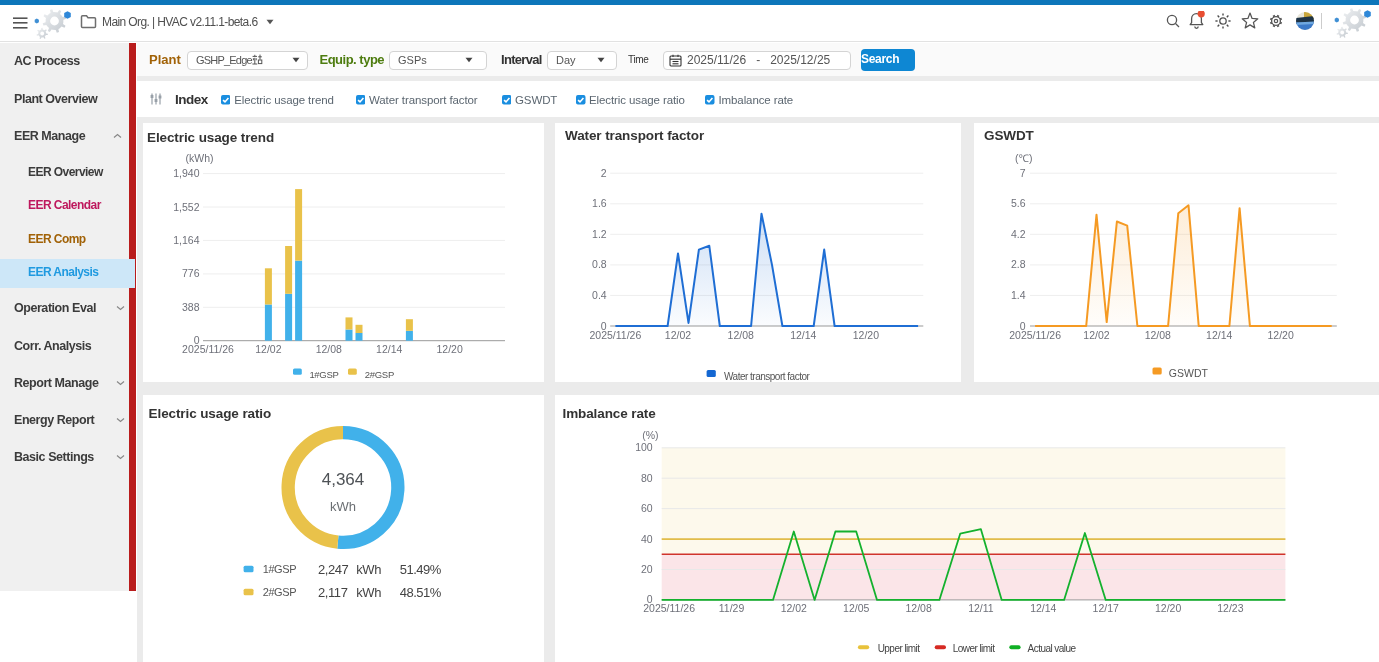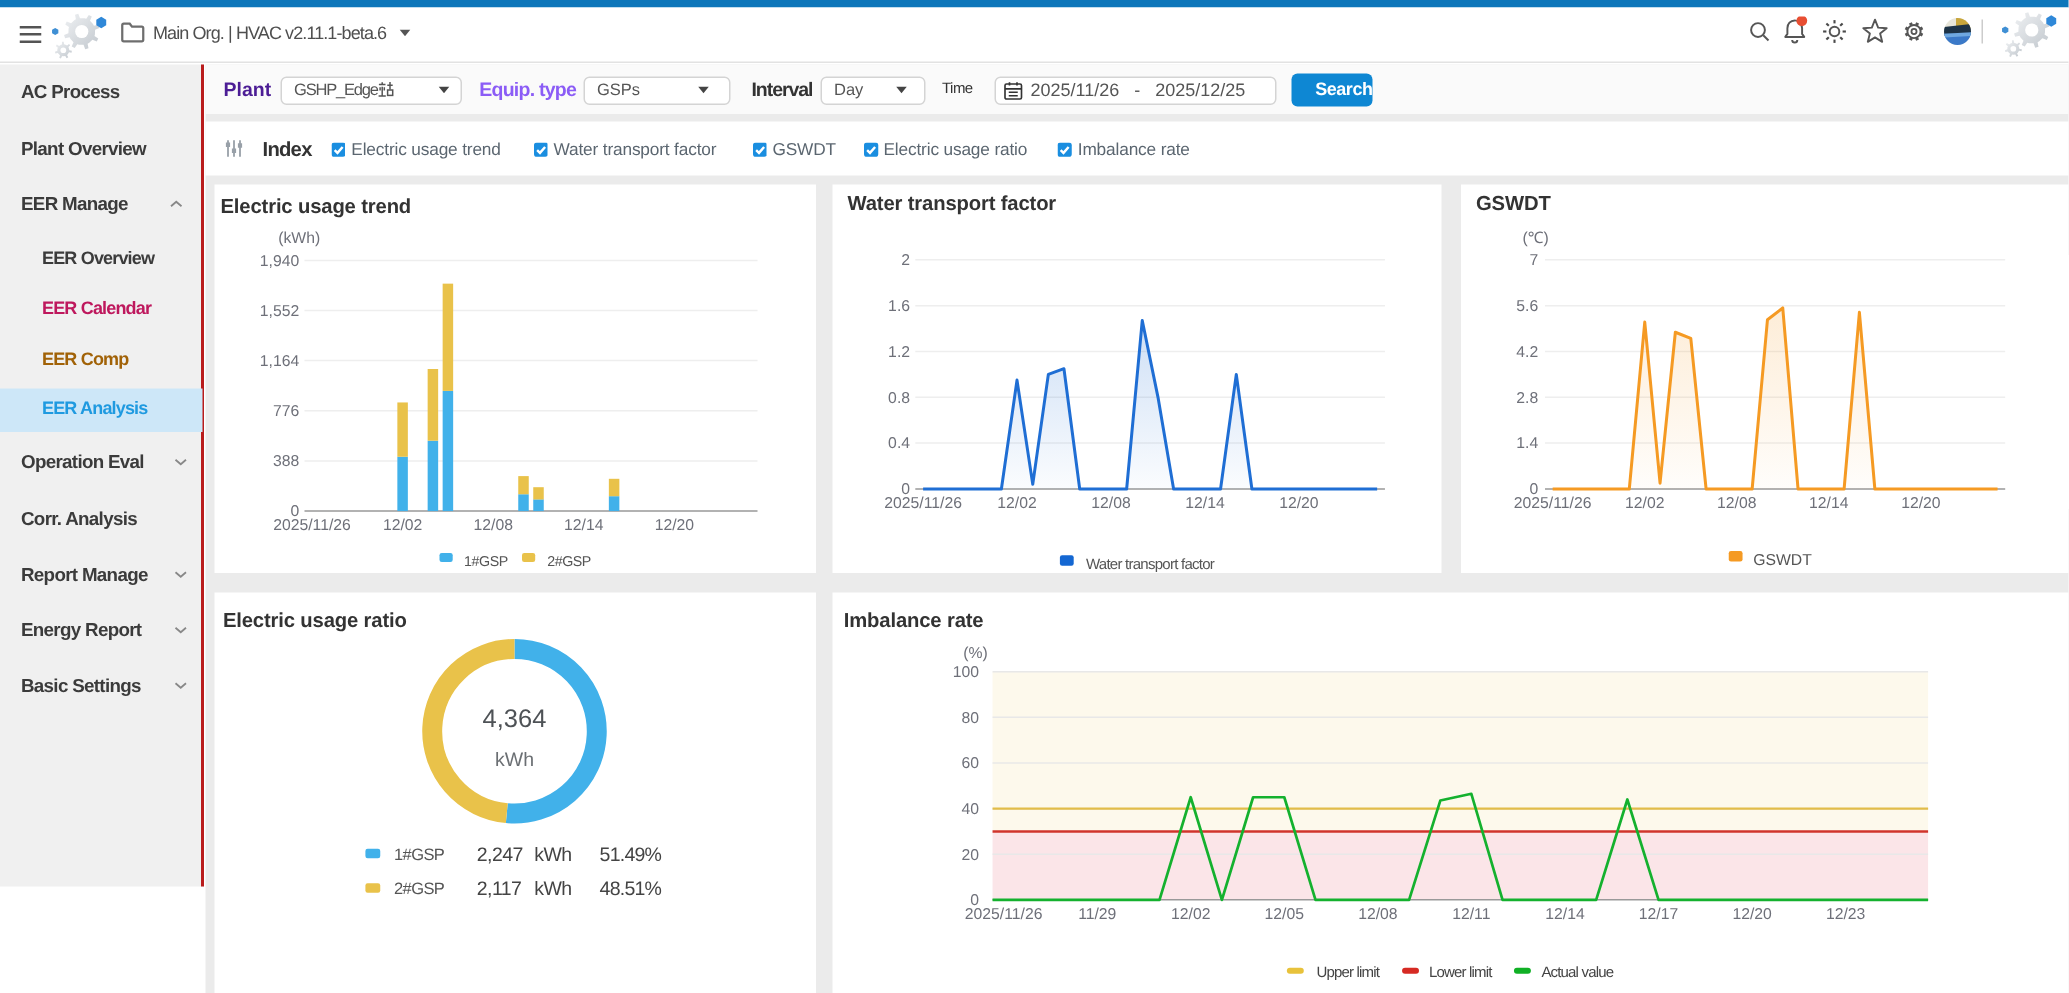--- a/index.html
+++ b/index.html
@@ -95,21 +95,21 @@
         <stop offset="1" stop-color="#c2c8ce"></stop>
       </linearGradient>
     </defs>
 <path d="M22.3,8.2 L23.5,8.5 L25.2,6.0 L27.2,7.0 L26.0,9.9 L28.0,12.0 L28.0,12.0 L28.6,13.1 L31.6,12.5 L32.3,14.7 L29.4,15.8 L29.3,18.7 L29.3,18.8 L29.0,20.0 L31.5,21.7 L30.5,23.7 L27.6,22.5 L25.5,24.5 L25.5,24.5 L24.4,25.1 L25.0,28.1 L22.8,28.8 L21.7,25.9 L18.8,25.8 L18.7,25.8 L17.5,25.5 L15.8,28.0 L13.8,27.0 L15.0,24.1 L13.0,22.0 L13.0,22.0 L12.4,20.9 L9.4,21.5 L8.7,19.3 L11.6,18.2 L11.7,15.3 L11.7,15.2 L12.0,14.0 L9.5,12.3 L10.5,10.3 L13.4,11.5 L15.5,9.5 L15.5,9.5 L16.6,8.9 L16.0,5.9 L18.2,5.2 L19.3,8.1 L22.2,8.2 Z" fill="url(#ggb)"></path>
     <circle cx="20.5" cy="17" r="4.4" fill="#fff"></circle>
 <path d="M10.1,26.0 L10.7,26.3 L12.0,25.3 L12.8,26.2 L11.6,27.4 L12.1,28.8 L12.1,28.8 L12.2,29.5 L13.9,29.8 L13.7,31.1 L12.0,30.9 L11.2,32.1 L11.2,32.2 L10.7,32.6 L11.5,34.2 L10.4,34.8 L9.5,33.3 L8.0,33.5 L8.0,33.5 L7.4,33.4 L6.6,35.0 L5.5,34.5 L6.0,32.9 L5.0,31.9 L4.9,31.8 L4.6,31.3 L2.9,31.7 L2.6,30.5 L4.2,29.9 L4.3,28.4 L4.4,28.4 L4.6,27.8 L3.2,26.7 L3.9,25.7 L5.4,26.6 L6.6,25.8 L6.7,25.8 L7.3,25.6 L7.3,23.9 L8.5,23.8 L8.7,25.5 L10.1,26.0 Z" fill="url(#ggb)"></path>
     <circle cx="8.2" cy="29.5" r="1.9" fill="#fff"></circle>
 <polygon points="36.8,12.9 33.5,14.8 30.2,12.9 30.2,9.1 33.5,7.2 36.8,9.1" fill="#2f88d8"></polygon>
 <polygon points="4.9,18.2 2.8,19.4 0.7,18.2 0.7,15.8 2.8,14.6 4.9,15.8" fill="#3f8fd4"></polygon>
 </svg>
-<div style="position:absolute;left:0;top:43px;width:136px;height:548px;background:#f0f0f0;border-right:2px solid #b91c1c">
+<div style="position:absolute;left:0;top:43px;width:136px;height:548px;background:#f0f0f0;border-right:7px solid #b91c1c">
 <div style="position:absolute;left:0;top:215.5px;width:135px;height:29.5px;background:#cde7f8"></div>
 <div class="mi" style="top:10.0px">AC Process</div>
 <div class="mi" style="top:47.5px">Plant Overview</div>
 <div class="mi" style="top:84.5px">EER Manage</div>
 <svg style="position:absolute;left:113px;top:89.5px" width="9" height="6" viewBox="0 0 9 6">
       <polyline points="1,4.5 4.5,1.5 8,4.5" fill="none" stroke="#888" stroke-width="1.2"></polyline>
     </svg>
 <div class="mi" style="top:257.0px">Operation Eval</div>
 <svg style="position:absolute;left:116px;top:262.0px" width="9" height="6" viewBox="0 0 9 6">
       <polyline points="1,1.5 4.5,4.5 8,1.5" fill="none" stroke="#888" stroke-width="1.2"></polyline>
@@ -128,40 +128,40 @@
       <polyline points="1,1.5 4.5,4.5 8,1.5" fill="none" stroke="#888" stroke-width="1.2"></polyline>
     </svg>
 <div class="ms" style="top:122.0px;color:#3b3b3b">EER Overview</div>
 <div class="ms" style="top:155.0px;color:#be185d">EER Calendar</div>
 <div class="ms" style="top:188.5px;color:#a16207">EER Comp</div>
 <div class="ms" style="top:222.0px;color:#1f9ae0">EER Analysis</div>
 </div>
 <div style="position:absolute;left:137px;top:43px;width:1242px;height:619px;background:#ebebeb"></div>
 <div style="position:absolute;left:137px;top:43px;width:1242px;height:32.6px;background:#fafafa"></div>
 <div style="position:absolute;left:137px;top:80.5px;width:1242px;height:36px;background:#fff"></div>
-<div style="position:absolute;left:149px;top:52px;font-size:13px;font-weight:700;color:#4c1d95;letter-spacing:0px;line-height:15px">Plant</div>
+<div style="position:absolute;left:149px;top:52px;font-size:13px;font-weight:700;color:#a16207;letter-spacing:0px;line-height:15px">Plant</div>
 <div style="position:absolute;left:187px;top:50.5px;width:121px;height:19.5px;background:#fff;border:1px solid #d4d4d4;border-radius:4px"></div>
 <div style="position:absolute;left:196px;top:54px;font-size:11px;letter-spacing:-0.8px;color:#555;line-height:12px">GSHP_Edge</div>
 <svg style="position:absolute;left:252px;top:54px" width="11" height="11" viewBox="0 0 11 11">
     <g stroke="#555" stroke-width="1">
 <line x1="2.8" y1="0.8" x2="2.8" y2="2.4"></line>
       <line x1="0.6" y1="2.4" x2="5" y2="2.4"></line>
       <line x1="1.4" y1="4.2" x2="1.4" y2="6.3"></line>
       <line x1="4.2" y1="4.2" x2="4.2" y2="6.3"></line>
       <line x1="0.4" y1="10" x2="5.2" y2="10"></line>
       <line x1="2.8" y1="3.8" x2="2.8" y2="10"></line>
 <line x1="8" y1="0.6" x2="8" y2="5.6"></line>
       <line x1="6.2" y1="2.8" x2="9.8" y2="2.8"></line>
       <rect x="6.4" y="6" width="3.4" height="3.6" fill="none"></rect>
     </g>
   </svg>
 <svg style="position:absolute;left:292px;top:57px" width="8" height="6" viewBox="0 0 8 6">
     <polygon points="0.5,0.8 7.5,0.8 4,5.2" fill="#444"></polygon>
   </svg>
-<div style="position:absolute;left:319.5px;top:52px;font-size:13px;font-weight:700;color:#8b5cf6;letter-spacing:-0.5px;line-height:15px">Equip. type</div>
+<div style="position:absolute;left:319.5px;top:52px;font-size:13px;font-weight:700;color:#4d7c0f;letter-spacing:-0.5px;line-height:15px">Equip. type</div>
 <div style="position:absolute;left:389px;top:50.5px;width:98px;height:19.5px;background:#fff;border:1px solid #d4d4d4;border-radius:4px"></div>
 <div style="position:absolute;left:398px;top:54px;font-size:11px;color:#555;line-height:12px">GSPs</div>
 <svg style="position:absolute;left:465px;top:57px" width="8" height="6" viewBox="0 0 8 6">
     <polygon points="0.5,0.8 7.5,0.8 4,5.2" fill="#444"></polygon>
   </svg>
 <div style="position:absolute;left:501px;top:52px;font-size:13px;font-weight:700;color:#333;letter-spacing:-0.7px;line-height:15px">Interval</div>
 <div style="position:absolute;left:547px;top:50.5px;width:69.5px;height:19.5px;background:#fff;border:1px solid #d4d4d4;border-radius:4px"></div>
 <div style="position:absolute;left:556px;top:54px;font-size:11px;color:#555;line-height:12px">Day</div>
 <svg style="position:absolute;left:597px;top:57px" width="8" height="6" viewBox="0 0 8 6">
     <polygon points="0.5,0.8 7.5,0.8 4,5.2" fill="#444"></polygon>
@@ -172,21 +172,21 @@
     <g stroke="#333" stroke-width="1.1" fill="none">
 <rect x="1" y="2" width="11" height="10" rx="1"></rect>
       <line x1="1" y1="5.2" x2="12" y2="5.2"></line>
       <line x1="4" y1="0.8" x2="4" y2="3"></line>
       <line x1="9" y1="0.8" x2="9" y2="3"></line>
       <line x1="3.5" y1="7.5" x2="9.5" y2="7.5"></line>
       <line x1="3.5" y1="9.8" x2="9.5" y2="9.8"></line>
     </g>
   </svg>
 <div style="position:absolute;left:687px;top:54px;font-size:12px;color:#555;line-height:12px">2025/11/26&nbsp;&nbsp; -&nbsp;&nbsp; 2025/12/25</div>
-<div style="position:absolute;left:861px;top:49px;width:54px;height:21.5px;background:#0e87d3;border-radius:4px;color:#fff;font-size:12px;text-align:right;line-height:21.5px;font-weight:700;letter-spacing:-0.3px">Search</div>
+<div style="position:absolute;left:861px;top:49px;width:54px;height:21.5px;background:#0e87d3;border-radius:4px;color:#fff;font-size:12px;text-align:left;line-height:21.5px;font-weight:700;letter-spacing:-0.3px">Search</div>
 <svg style="position:absolute;left:150px;top:93px" width="12" height="12" viewBox="0 0 12 12">
     <g stroke="#98a0a8" stroke-width="1.2">
 <line x1="2" y1="0.5" x2="2" y2="11.5"></line>
       <line x1="6" y1="0.5" x2="6" y2="11.5"></line>
       <line x1="10" y1="0.5" x2="10" y2="11.5"></line>
     </g>
 <g stroke="#98a0a8" stroke-width="2.8">
       <line x1="2" y1="2" x2="2" y2="5"></line>
       <line x1="6" y1="6" x2="6" y2="9"></line>
       <line x1="10" y1="2.5" x2="10" y2="5.5"></line>

